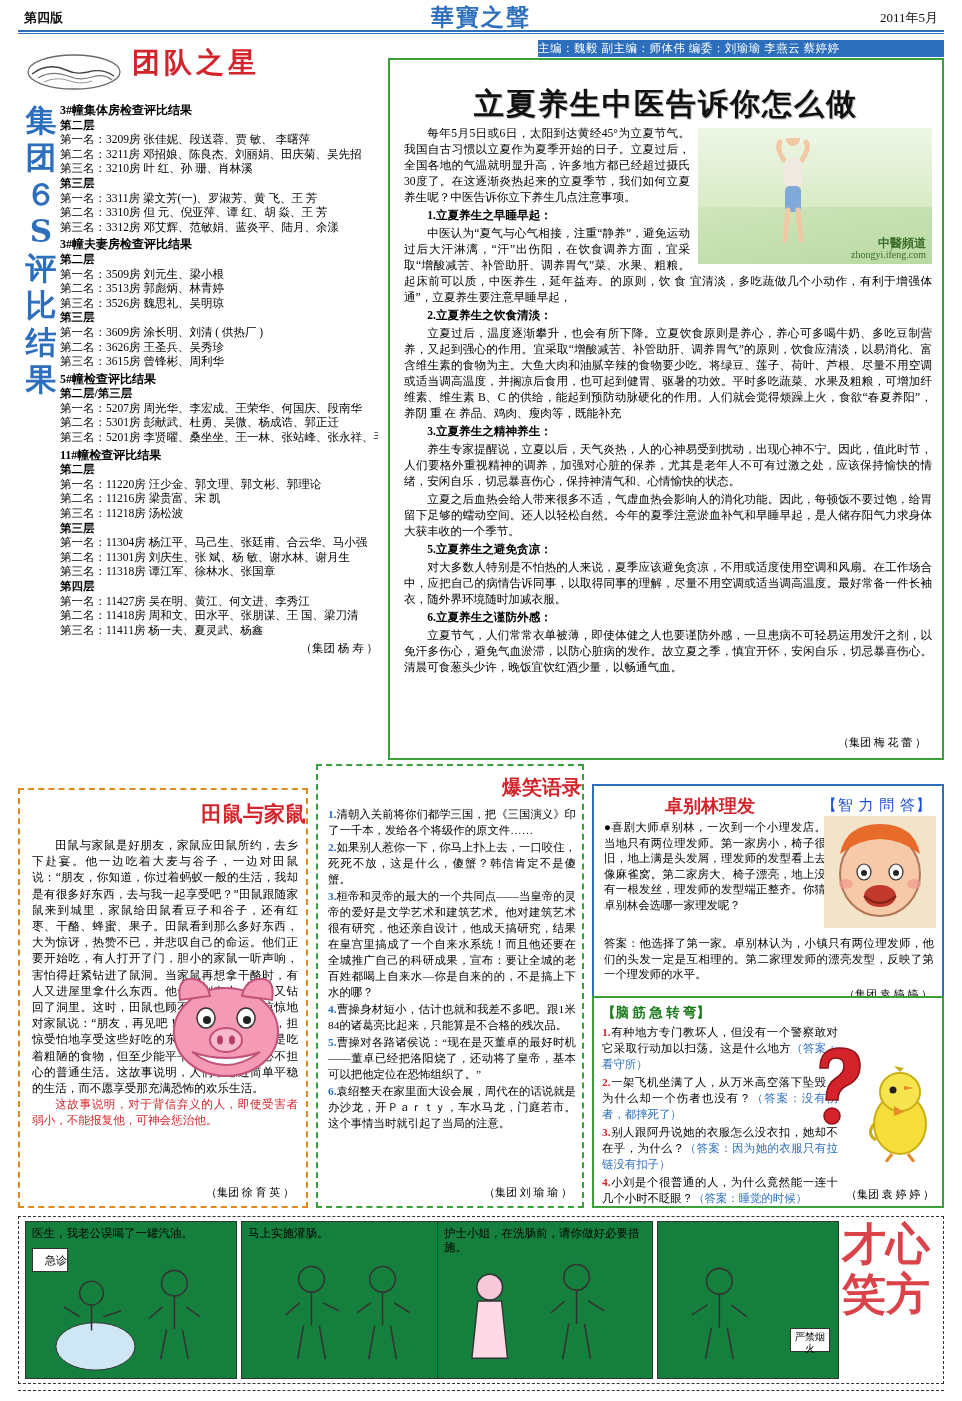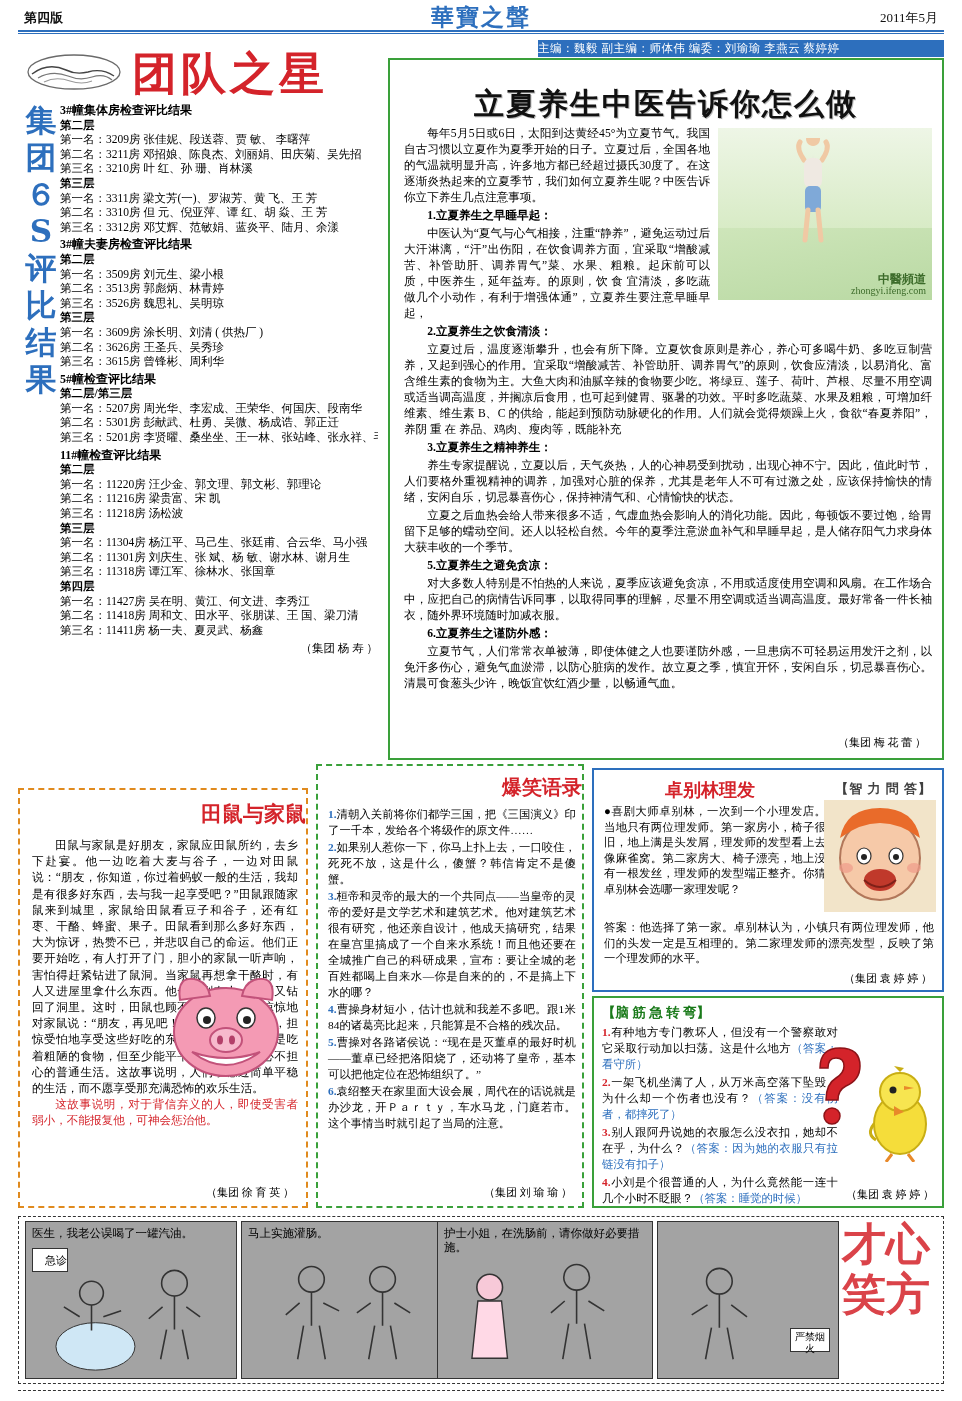--- a/index.html
+++ b/index.html
@@ -28,21 +28,21 @@
   
   .editbar{
     position:absolute;left:538px;top:40px;width:406px;height:17px;
     background:#2d6fbd;color:#fff;font-size:11.5px;line-height:17px;
     padding-left:0;box-sizing:border-box;letter-spacing:0.5px;
   }
 
   
   .teamstar{position:absolute;left:22px;top:46px;width:360px;height:48px;}
   .teamstar .hands{position:absolute;left:0;top:4px;width:104px;height:42px;}
-  .teamstar .title{position:absolute;left:110px;top:-2px;font-size:45px;font-weight:bold;
+  .teamstar .title{position:absolute;left:110px;top:-2px;font-size:28px;font-weight:bold;
     color:#d4232a;letter-spacing:4px;font-family:Liberation Sans, sans-serif;}
 
   
   .vtitle{
     position:absolute;left:18px;top:102px;width:46px;
     font-size:31px;font-weight:bold;color:#2d6fbd;
     line-height:37px;text-align:center;
     font-family:"DejaVu Serif", serif;
   }
 
@@ -67,23 +67,23 @@
     text-shadow:1px 1px 0 #bbb;
   }
   .art-body{
     position:absolute;left:14px;top:66px;width:528px;height:620px;
     font-size:11.6px;line-height:16px;text-align:justify;color:#000;
   }
   .art-body p{margin:0 0 2px 0;text-indent:2em;}
   .art-body p.sec{font-weight:bold;text-indent:2em;}
   .art-sign{position:absolute;right:16px;bottom:8px;font-size:11px;}
   .yoga-img{
-    float:right;width:214px;height:172px;margin:2px 0 4px 8px;
+    float:right;width:214px;height:136px;margin:2px 0 4px 8px;
     background:linear-gradient(170deg,#e8f3df 0%,#cfe6bb 45%,#b9d9a3 100%);
-    border:0;position:relative;overflow:hidden;
+    border:0;position:relative;overflow:hidden;padding-left:20px;
   }
   .yoga-img .sky{position:absolute;left:0;top:0;width:100%;height:58%;
     background:linear-gradient(180deg,#eef6e6,#d8ebc6);}
   .yoga-img .figure{
     position:absolute;left:62px;top:10px;width:66px;height:108px;
   }
   .yoga-img .wm{position:absolute;right:6px;bottom:4px;font-size:10px;color:#3c6b2a;text-align:right;line-height:11px;}
   .yoga-img .wm b{font-size:12px;}
 
   
@@ -102,44 +102,44 @@
   #mouse-box .sign{position:absolute;right:12px;bottom:6px;font-size:11px;}
   .pig{position:absolute;right:8px;top:128px;width:128px;height:118px;}
 
   #joke-box{left:316px;top:764px;width:268px;height:444px;}
   #joke-box .box-title{color:#d4232a;font-size:20px;margin-top:8px;}
   #joke-box .txt{position:absolute;left:10px;top:40px;width:248px;font-size:11.4px;line-height:16px;text-align:justify;}
   #joke-box .txt p{margin:0 0 1px 0;}
   #joke-box .num{color:#2d6fbd;font-weight:bold;}
   #joke-box .sign{position:absolute;right:10px;bottom:6px;font-size:11px;}
 
-  #barber-box{left:592px;top:768px;width:352px;height:224px;}
+  #barber-box{left:592px;top:784px;width:352px;height:224px;}
   #barber-box .box-title{color:#d4232a;font-size:18px;position:absolute;left:0;top:8px;width:232px;text-align:center;}
-  #barber-box .tag{position:absolute;right:10px;top:10px;font-size:13px;color:#404040;font-weight:bold;letter-spacing:1px;}
+  #barber-box .tag{position:absolute;right:10px;top:10px;font-size:15px;color:#1d4ed8;font-weight:normal;letter-spacing:1px;}
   #barber-box .txt{position:absolute;left:10px;top:34px;width:222px;font-size:11.4px;line-height:15.6px;text-align:justify;}
   #barber-box .ans{position:absolute;left:10px;top:150px;width:330px;font-size:11.4px;line-height:15.6px;text-align:justify;}
   #barber-box .sign{position:absolute;right:10px;bottom:4px;font-size:11px;}
   .barber-face{position:absolute;right:6px;top:30px;width:112px;height:112px;}
 
   #riddle-box{left:592px;top:996px;width:352px;height:212px;}
   #riddle-box .rtitle{position:absolute;left:8px;top:6px;font-size:13.5px;font-weight:bold;color:#1a7a1a;}
   #riddle-box .txt{position:absolute;left:8px;top:26px;width:236px;font-size:11.4px;line-height:16px;text-align:justify;}
   #riddle-box .txt p{margin:0 0 2px 0;}
   #riddle-box .num{color:#d4232a;font-weight:bold;}
   #riddle-box .ans{color:#2d6fbd;}
   #riddle-box .sign{position:absolute;right:8px;bottom:4px;font-size:11px;}
   .qmark{position:absolute;right:72px;top:46px;width:62px;height:82px;}
   .chick{position:absolute;right:6px;top:68px;width:72px;height:96px;}
 
   
   .comic{
     position:absolute;left:18px;top:1216px;width:926px;height:168px;
     border:1px dashed #333;box-sizing:border-box;background:#fff;
   }
-  .cpanel{position:absolute;top:4px;height:158px;border:1px solid #333;box-sizing:border-box;background:#a3a3a3;overflow:hidden;}
+  .cpanel{position:absolute;top:4px;height:158px;border:1px solid #333;box-sizing:border-box;background:#15803d;overflow:hidden;}
   .cpanel .cap{position:absolute;left:6px;top:4px;width:94%;font-size:11.5px;line-height:14px;}
   .cpanel.p1{left:6px;width:212px;}
   .cpanel.p2{left:222px;width:212px;}
   .cpanel.p3{left:418px;width:216px;}
   .cpanel.p4{left:638px;width:182px;}
   .badge{position:absolute;left:6px;top:26px;width:34px;height:22px;border:1px solid #333;
     font-size:11px;text-align:right;line-height:22px;background:#fff;}
   .badge2{position:absolute;right:8px;bottom:26px;width:40px;height:24px;border:1px solid #333;
     font-size:10px;text-align:center;line-height:12px;background:#fff;padding-top:2px;box-sizing:border-box;}
   .comic-stamp{

